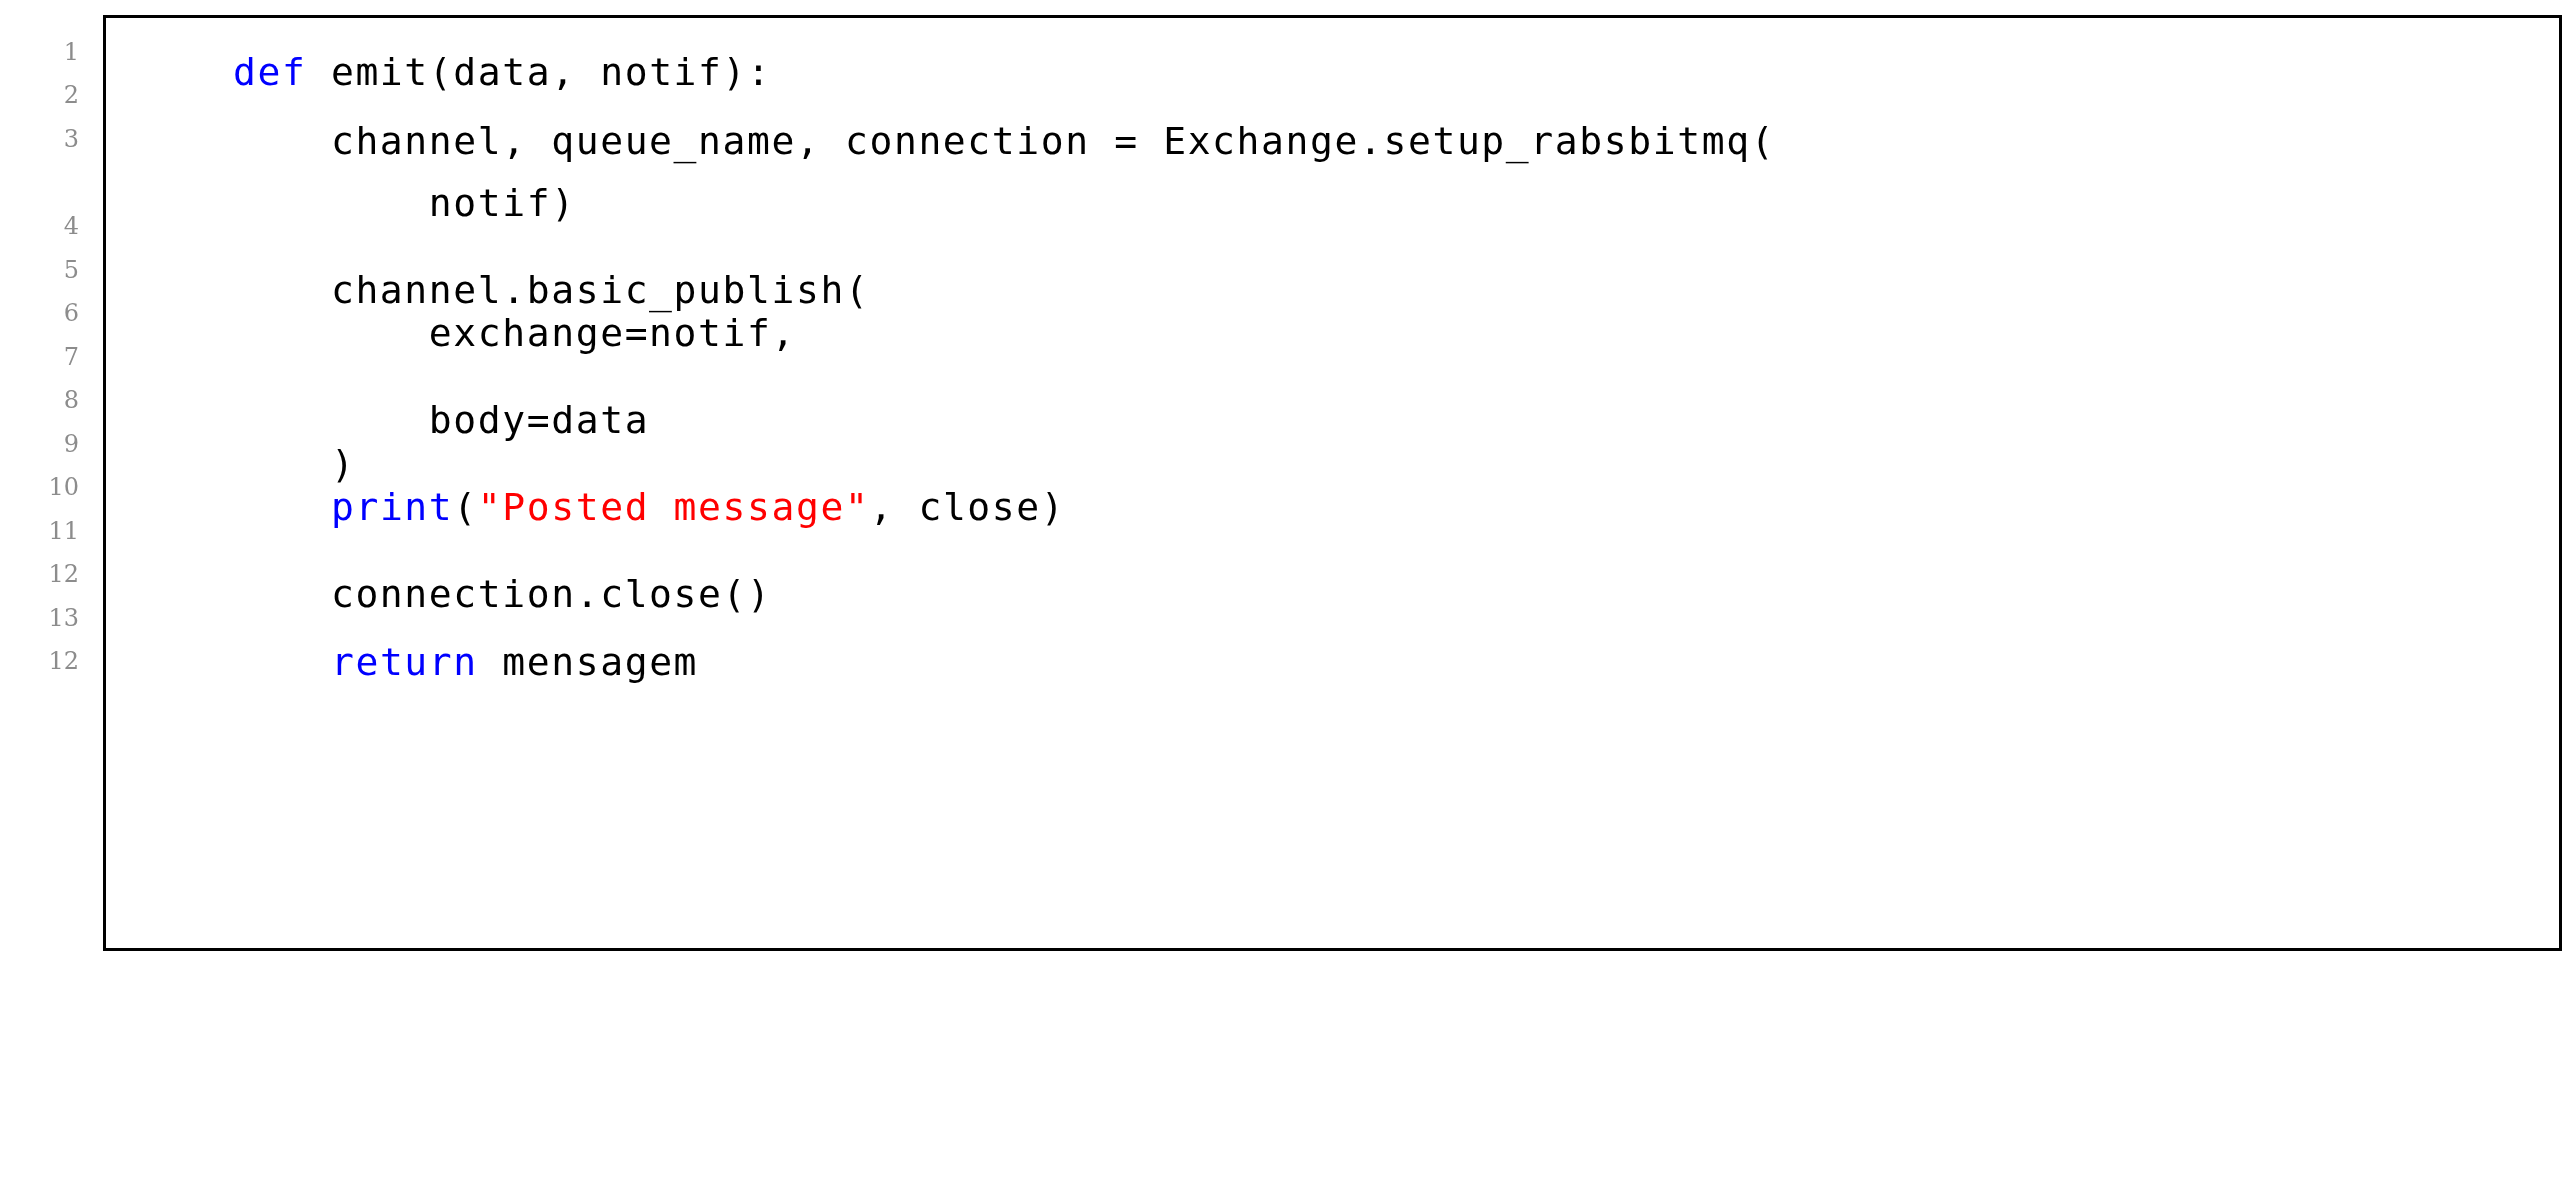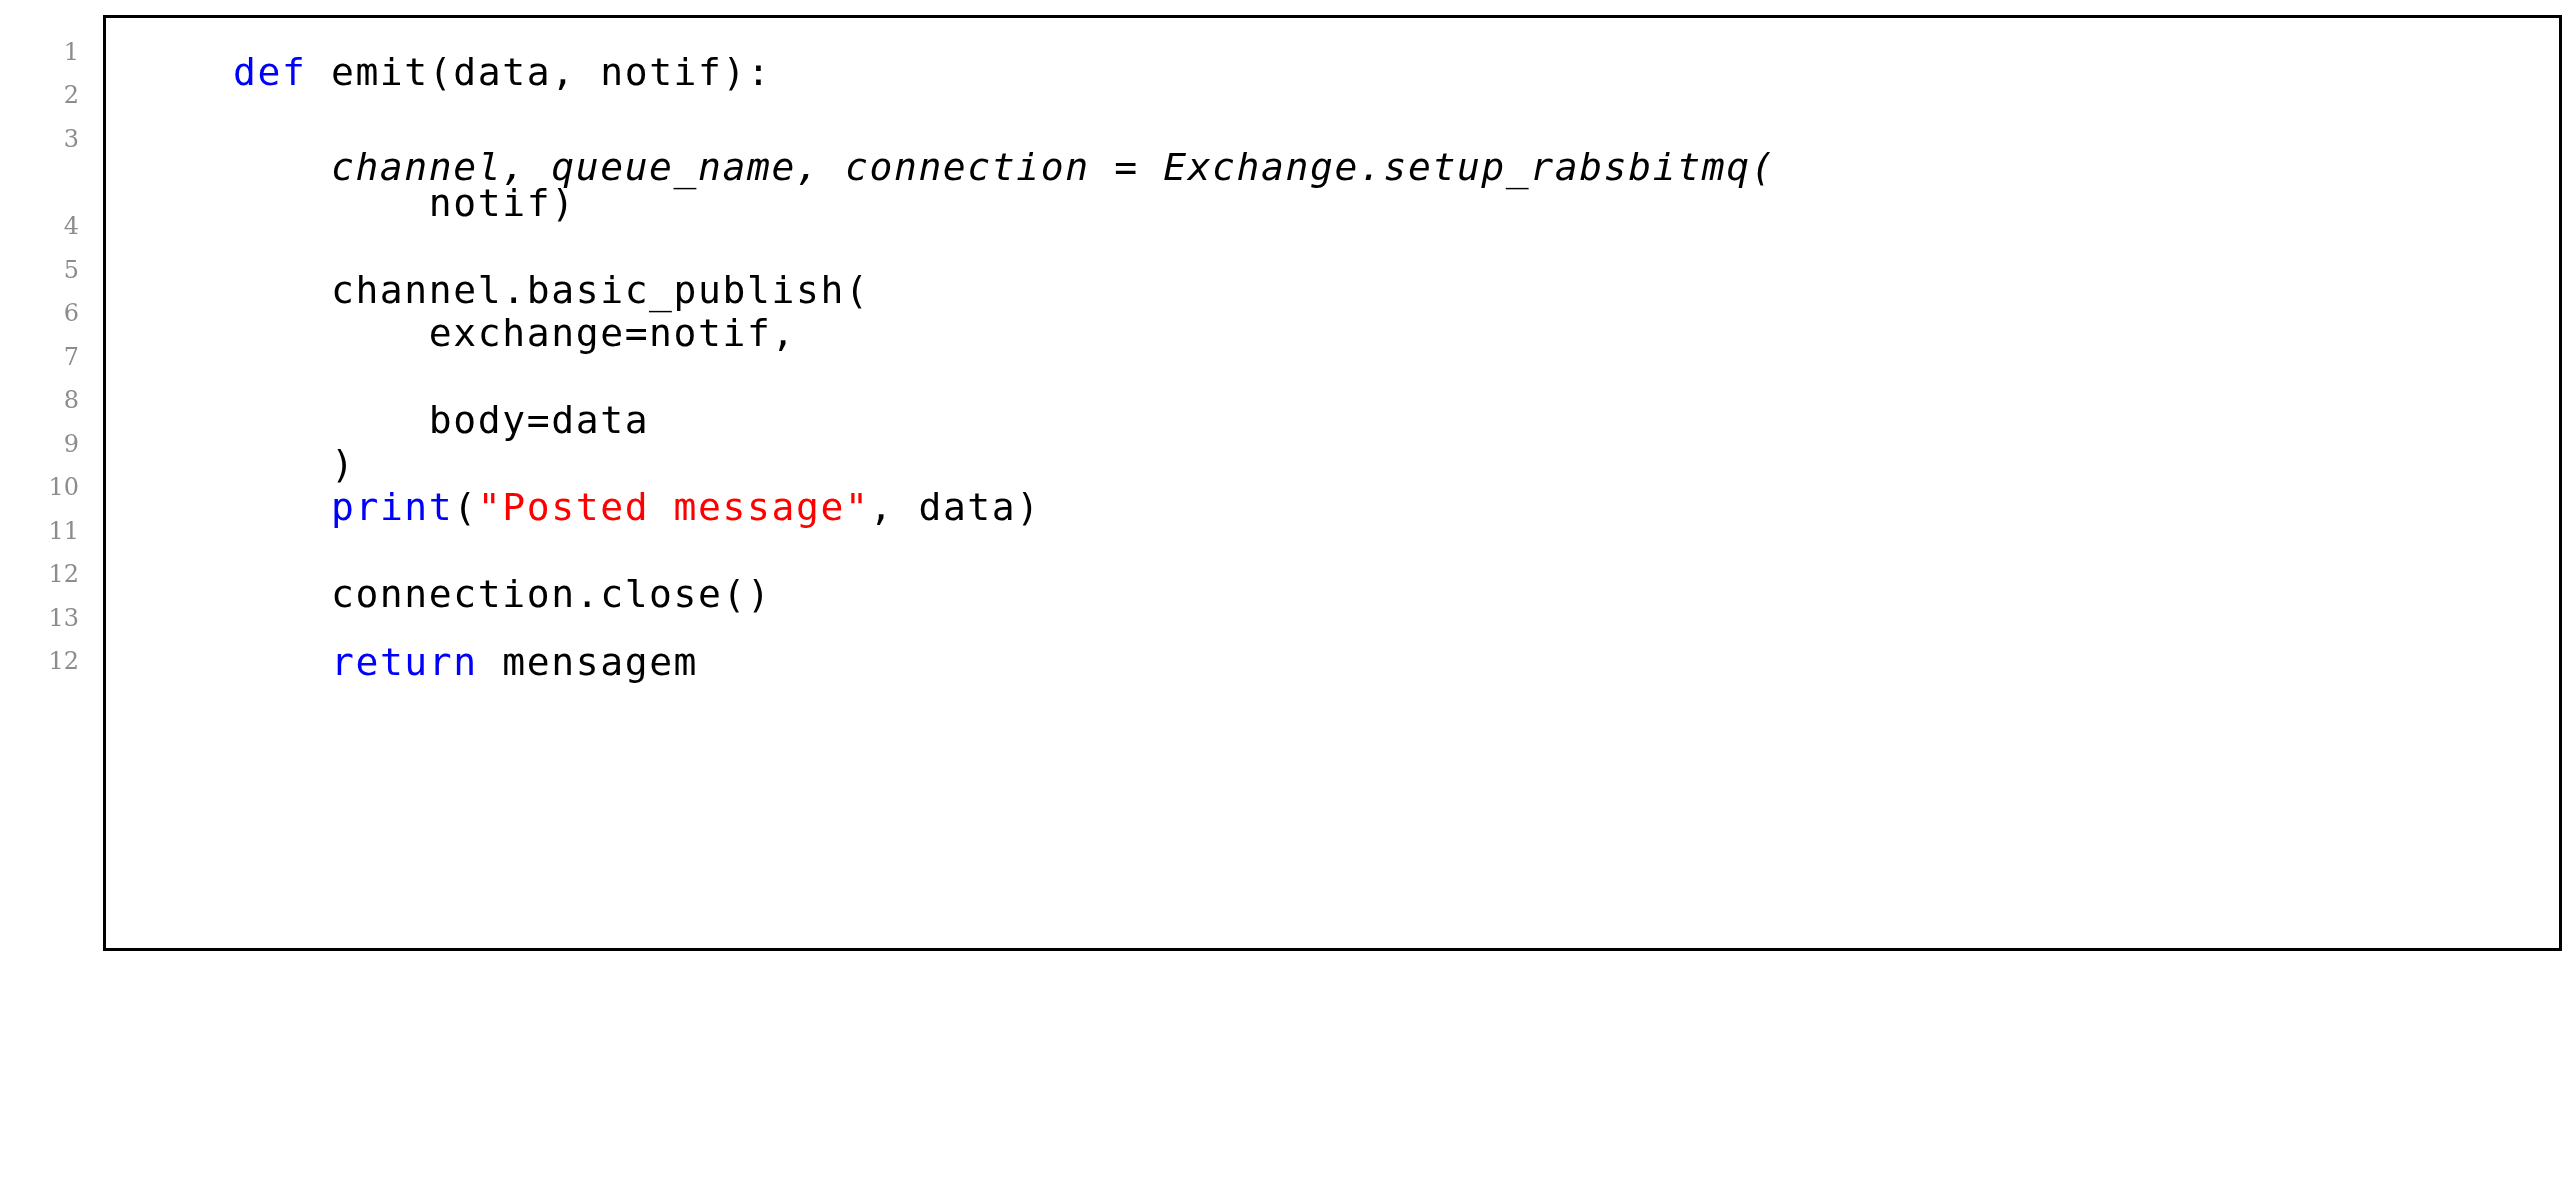--- a/index.html
+++ b/index.html
@@ -95,28 +95,28 @@
       <div class="line-number" style="top: 504px;">11</div>
       <div class="line-number" style="top: 547px;">12</div>
       <div class="line-number" style="top: 591px;">13</div>
       <div class="line-number" style="top: 634px;">12</div>
     </div>
 
   <div class="code-frame">
     <div class="code-area">
         <div class="code-line" style="top: 17px;"><span class="tok-kw">def</span><span class="tok-pln"> emit(data, notif):</span></div>
         <div class="code-line" style="top: 61px;"><span class="tok-pln"></span></div>
-        <div class="code-line" style="top: 112px; font-style: italic;"><span class="tok-pln">    channel, queue_name, connection = Exchange.setup_rabsbitmq(</span></div>
+        <div class="code-line" style="top: 86px;"><span class="tok-pln">    channel, queue_name, connection = Exchange.setup_rabsbitmq(</span></div>
         <div class="code-line" style="top: 148px;"><span class="tok-pln">        notif)</span></div>
         <div class="code-line" style="top: 191px;"><span class="tok-pln"></span></div>
         <div class="code-line" style="top: 278px;"><span class="tok-pln">        exchange=notif,</span></div>
         <div class="code-line" style="top: 235px;"><span class="tok-pln">    channel.basic_publish(</span></div>
         <div class="code-line" style="top: 365px;"><span class="tok-pln">        body=data</span></div>
         <div class="code-line" style="top: 409px;"><span class="tok-pln">    )</span></div>
-        <div class="code-line" style="top: 452px;"><span class="tok-pln">    </span><span class="tok-kw">print</span><span class="tok-pln">(</span><span class="tok-str">"Posted message"</span><span class="tok-pln">, data)</span></div>
+        <div class="code-line" style="top: 452px;"><span class="tok-pln">    </span><span class="tok-kw">print</span><span class="tok-pln">(</span><span class="tok-str">"Posted message"</span><span class="tok-pln">, close)</span></div>
         <div class="code-line" style="top: 496px;"><span class="tok-pln"></span></div>
         <div class="code-line" style="top: 539px;"><span class="tok-pln">    connection.close()</span></div>
         <div class="code-line" style="top: 583px;"><span class="tok-pln"></span></div>
         <div class="code-line" style="top: 607px;"><span class="tok-pln">    </span><span class="tok-kw">return</span><span class="tok-pln"> mensagem</span></div>
       </div>
   </div>
 
 </div>
 
 

